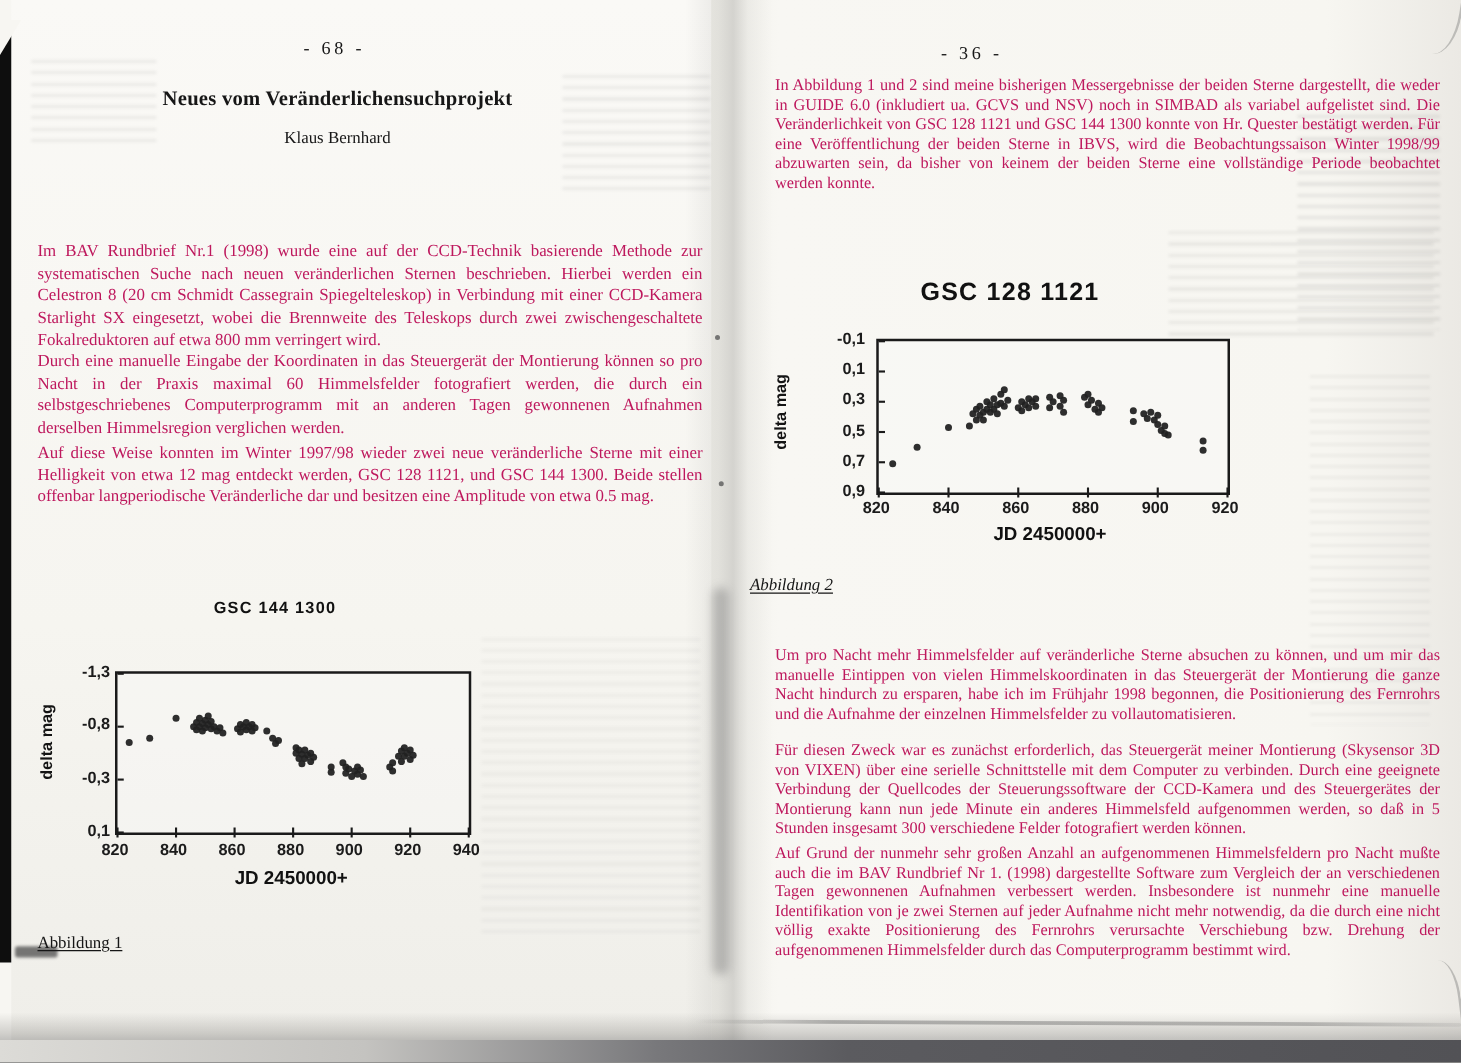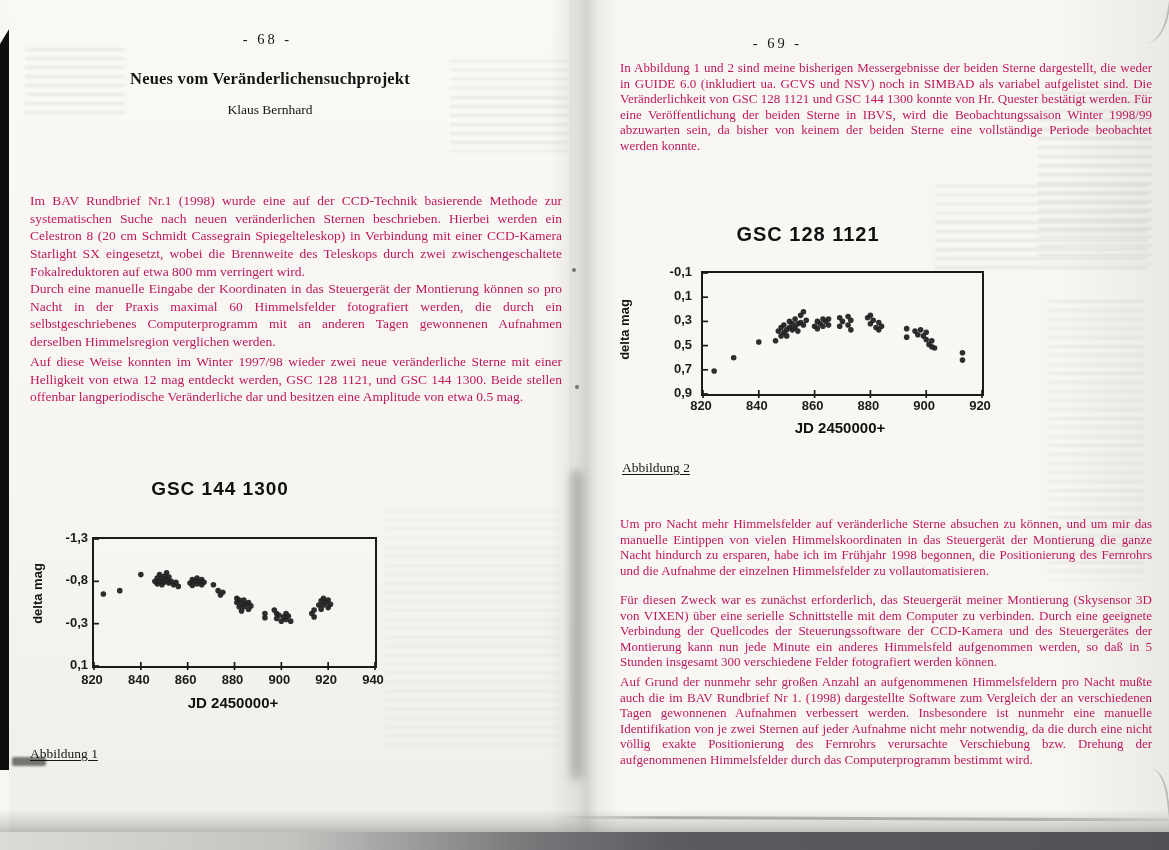--- a/index.html
+++ b/index.html
@@ -37,21 +37,21 @@
     filter:blur(1.2px);opacity:.5;}
   
   .pn{font-size:14.5px;letter-spacing:3px;text-align:center;width:125px;}
   .title68{left:100px;top:69px;width:340px;text-align:center;font-weight:bold;font-size:16.5px;letter-spacing:.2px;}
   .author68{left:100px;top:102px;width:340px;text-align:center;font-size:13.5px;}
   .para{width:532px;text-align:justify;color:#be185d;}
   .para-l{left:30px;font-size:13.5px;line-height:17.7px;}
   .para-r{left:620px;font-size:13px;line-height:15.5px;}
   .caption{font-size:13.5px;text-decoration:underline;text-underline-offset:2px;}
   
-  .chart-title{font-family:"Liberation Sans",sans-serif;font-weight:700;font-size:19px;letter-spacing:1px;text-align:center;width:190px;color:#111;}
+  .chart-title{font-family:"Liberation Sans",sans-serif;font-weight:700;font-size:13px;letter-spacing:1px;text-align:center;width:190px;color:#111;}
   .plotbox{border:2.4px solid #1a1a1a;background:rgba(250,250,248,0.35);}
   .plotbox svg{overflow:visible;display:block;}
   .dot{fill:#212121;opacity:.94;}
   .tickmark{stroke:#1a1a1a;stroke-width:1.7;}
   .xticks,.yticks{position:absolute;font-family:"Liberation Sans",sans-serif;font-weight:600;font-size:13px;color:#1b1b1b;}
   .xticks .tick{position:absolute;top:0;transform:translateX(-50%);}
   .yticks .tick{position:absolute;right:0;transform:translateY(-50%);}
   .ylabel{position:absolute;font-family:"Liberation Sans",sans-serif;font-weight:700;font-size:13px;white-space:nowrap;transform:rotate(-90deg);color:#141414;}
   .xlabel{position:absolute;font-family:"Liberation Sans",sans-serif;font-weight:700;font-size:15px;text-align:center;width:200px;color:#111;}
 </style>
@@ -189,21 +189,21 @@
       <span class="tick" style="left: 33.3333%;">860</span>
       <span class="tick" style="left: 50%;">880</span>
       <span class="tick" style="left: 66.6667%;">900</span>
       <span class="tick" style="left: 83.3333%;">920</span>
       <span class="tick" style="left: 100%;">940</span>
     </div>
   <div class="abs xlabel" style="left:133px;top:694px;">JD 2450000+</div>
 
   <div class="abs caption" style="left:30px;top:746px;">Abbildung 1</div>
 
-  <div class="abs pn" style="left:715px;top:35px;">- 69 -</div>
+  <div class="abs pn" style="left:715px;top:35px;">- 36 -</div>
 
   <div class="abs para para-r" style="top:60px;">In Abbildung 1 und 2 sind meine bisherigen  Messergebnisse der beiden Sterne dargestellt, die weder in GUIDE 6.0 (inkludiert ua. GCVS und NSV) noch in SIMBAD als variabel aufgelistet sind. Die Veränderlichkeit von GSC 128 1121 und GSC 144 1300 konnte von Hr. Quester bestätigt werden. Für eine Veröffentlichung der beiden Sterne in IBVS, wird die Beobachtungssaison Winter 1998/99 abzuwarten sein, da bisher von keinem der beiden Sterne eine vollständige Periode beobachtet werden konnte.</div>
 
   <div class="abs chart-title" style="left:713px;top:223px;font-size:20px;">GSC 128 1121</div>
   <div class="abs ylabel" style="left:594px;top:322px;">delta mag</div>
   <div class="abs yticks" style="left:648px;top:271px;width:44px;height:121px;">
       <span class="tick" style="top: 0%;">-0,1</span>
       <span class="tick" style="top: 20%;">0,1</span>
       <span class="tick" style="top: 40%;">0,3</span>
       <span class="tick" style="top: 60%;">0,5</span>
@@ -291,19 +291,19 @@
   <div class="abs xticks" style="left:701px;top:398px;width:279px;height:16px;">
       <span class="tick" style="left: 0%;">820</span>
       <span class="tick" style="left: 20%;">840</span>
       <span class="tick" style="left: 40%;">860</span>
       <span class="tick" style="left: 60%;">880</span>
       <span class="tick" style="left: 80%;">900</span>
       <span class="tick" style="left: 100%;">920</span>
     </div>
   <div class="abs xlabel" style="left:740px;top:419px;">JD 2450000+</div>
 
-  <div class="abs caption" style="left:622px;top:460px;">Abbildung 2</div>
+  <div class="abs caption" style="left:600px;top:460px;font-style:italic;">Abbildung 2</div>
 
   <div class="abs para para-r" style="top:516px;">Um pro Nacht mehr Himmelsfelder auf veränderliche Sterne absuchen zu können, und um mir das  manuelle Eintippen von vielen Himmelskoordinaten in das Steuergerät der Montierung die ganze Nacht hindurch zu ersparen, habe ich im Frühjahr 1998 begonnen, die Positionierung des Fernrohrs und die Aufnahme der einzelnen Himmelsfelder zu vollautomatisieren.</div>
   <div class="abs para para-r" style="top:592px;">Für diesen Zweck war es zunächst erforderlich, das Steuergerät meiner Montierung (Skysensor 3D von VIXEN) über eine serielle Schnittstelle mit dem Computer zu verbinden. Durch eine geeignete Verbindung der Quellcodes der Steuerungssoftware der CCD-Kamera und des Steuergerätes der Montierung  kann nun jede Minute ein anderes Himmelsfeld aufgenommen werden, so daß in 5 Stunden insgesamt 300 verschiedene Felder fotografiert werden können.</div>
   <div class="abs para para-r" style="top:674px;">Auf Grund der nunmehr sehr großen Anzahl an aufgenommenen Himmelsfeldern pro Nacht mußte auch die im BAV Rundbrief  Nr 1. (1998) dargestellte Software zum Vergleich der an verschiedenen Tagen gewonnenen Aufnahmen verbessert werden. Insbesondere ist nunmehr eine manuelle Identifikation von je zwei Sternen auf jeder Aufnahme nicht mehr notwendig, da die  durch eine nicht völlig exakte Positionierung des Fernrohrs verursachte Verschiebung bzw. Drehung der aufgenommenen Himmelsfelder durch das Computerprogramm bestimmt wird.</div>
 
 </div>
 
 </body></html>

